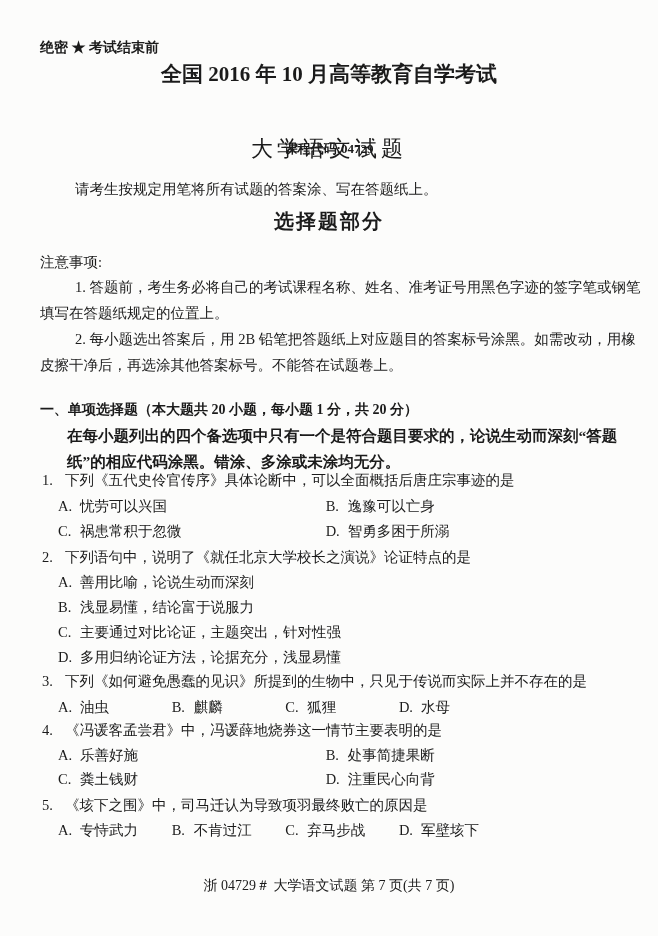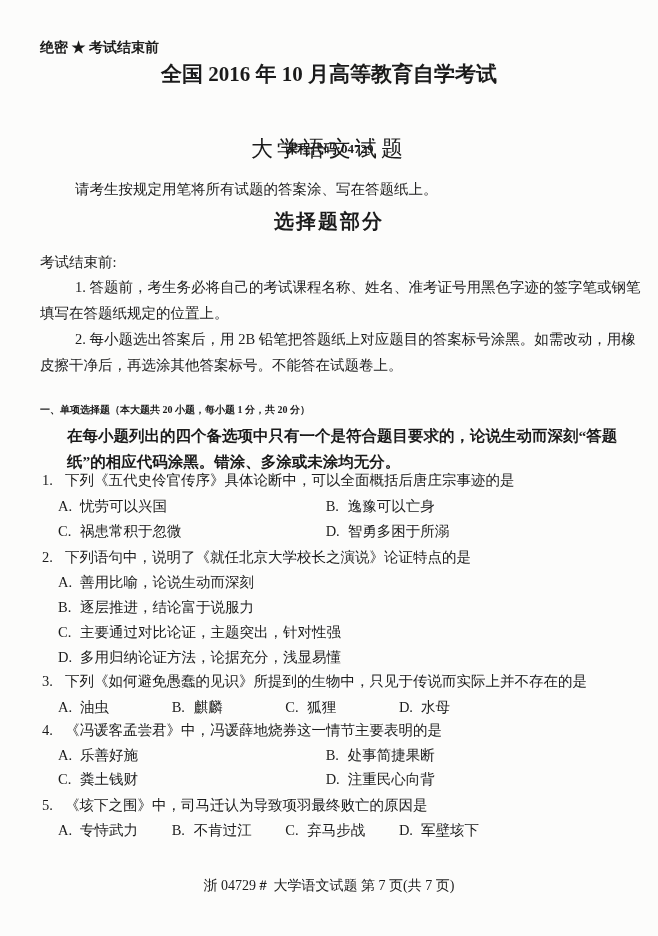--- a/index.html
+++ b/index.html
@@ -33,21 +33,21 @@
   .course    { top: 138px; font-size: 13px; line-height: 22px; font-weight: bold; }
   .instr     { top: 179px; left: 75px; }
   .sect      { top: 208px; font-size: 20px; line-height: 26px; font-weight: bold;
                font-family: "Liberation Sans", sans-serif; letter-spacing: 2px; }
   .notice-h  { top: 252px; left: 40px; }
   .note-a1   { top: 277px; left: 75px; }
   .note-a2   { top: 303px; left: 40px; }
   .note-b1   { top: 329px; left: 75px; }
   .note-b2   { top: 355px; left: 40px; }
 
-  .part-h    { top: 400px; left: 40px; font-size: 10px; font-weight: bold; }
+  .part-h    { top: 400px; left: 40px; font-size: 14px; font-weight: bold; }
   .part-n1   { top: 426px; left: 67px; font-size: 15.5px; font-weight: bold; }
   .part-n2   { top: 452px; left: 67px; font-size: 15.5px; font-weight: bold; }
 
   .qline  { left: 42px; }
   .qnum   { display: inline-block; min-width: 23px; }
   .optrow { left: 58px; }
   .opt    { display: inline-block; }
   .opt2 .opt { width: 264px; }
   .opt4 .opt { width: 110px; }
   .opt2 .opt:last-child, .opt4 .opt:last-child { width: auto; }
@@ -70,21 +70,21 @@
   <div class="line secrecy">绝密 ★ 考试结束前</div>
 
   <div class="line center title1">全国 2016 年 10 月高等教育自学考试</div>
   <div class="line center title2">大学语文试题</div>
   <div class="line center course">课程代码:04729</div>
 
   <div class="line instr">请考生按规定用笔将所有试题的答案涂、写在答题纸上。</div>
 
   <div class="line center sect">选择题部分</div>
 
-  <div class="line notice-h">考试结束前:</div>
+  <div class="line notice-h">注意事项:</div>
   <div class="line note-a1">1. 答题前，考生务必将自己的考试课程名称、姓名、准考证号用黑色字迹的签字笔或钢笔</div>
   <div class="line note-a2">填写在答题纸规定的位置上。</div>
   <div class="line note-b1">2. 每小题选出答案后，用 2B 铅笔把答题纸上对应题目的答案标号涂黑。如需改动，用橡</div>
   <div class="line note-b2">皮擦干净后，再选涂其他答案标号。不能答在试题卷上。</div>
 
   <div class="line part-h">一、单项选择题（本大题共 20 小题，每小题 1 分，共 20 分）</div>
   <div class="line part-n1">在每小题列出的四个备选项中只有一个是符合题目要求的，论说生动而深刻“答题</div>
   <div class="line part-n2">纸”的相应代码涂黑。错涂、多涂或未涂均无分。</div>
 
   <div class="line qline q1-stem">
@@ -99,21 +99,21 @@
     <span class="opt"><span class="olabel">D.</span><span>智勇多困于所溺</span></span>
   </div>
 
   <div class="line qline q2-stem">
     <span class="qnum">2.</span><span>下列语句中，说明了《就任北京大学校长之演说》论证特点的是</span>
   </div>
   <div class="line optrow q2-a">
     <span class="opt"><span class="olabel">A.</span><span>善用比喻，论说生动而深刻</span></span>
   </div>
   <div class="line optrow q2-b">
-    <span class="opt"><span class="olabel">B.</span><span>逐层推进，结论富于说服力</span></span>
+    <span class="opt"><span class="olabel">B.</span><span>浅显易懂，结论富于说服力</span></span>
   </div>
   <div class="line optrow q2-c">
     <span class="opt"><span class="olabel">C.</span><span>主要通过对比论证，主题突出，针对性强</span></span>
   </div>
   <div class="line optrow q2-d">
     <span class="opt"><span class="olabel">D.</span><span>多用归纳论证方法，论据充分，浅显易懂</span></span>
   </div>
 
   <div class="line qline q3-stem">
     <span class="qnum">3.</span><span>下列《如何避免愚蠢的见识》所提到的生物中，只见于传说而实际上并不存在的是</span>

